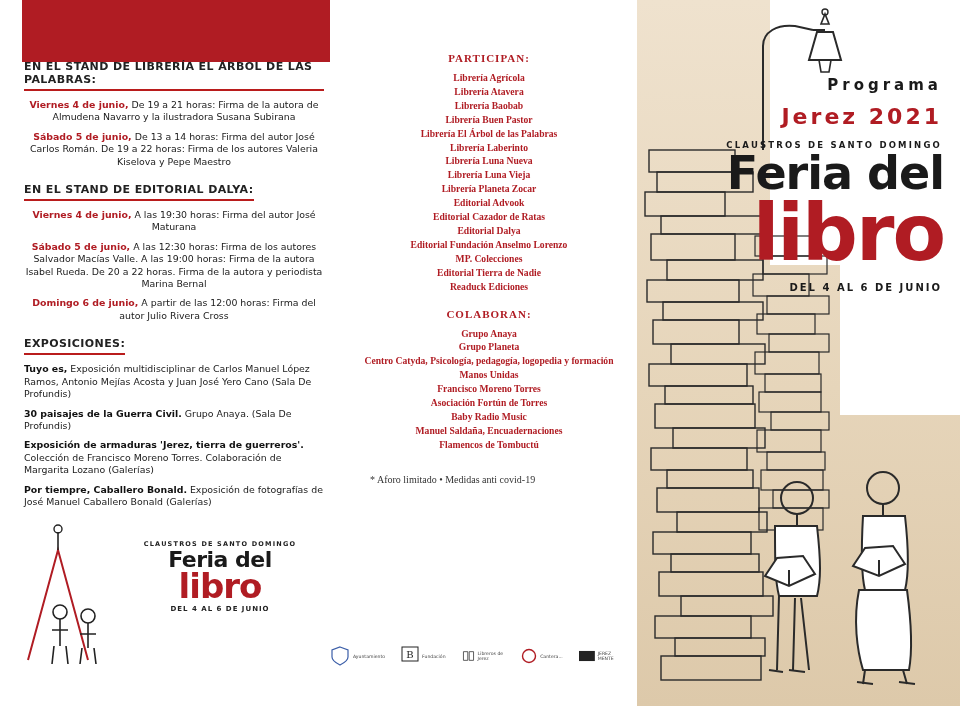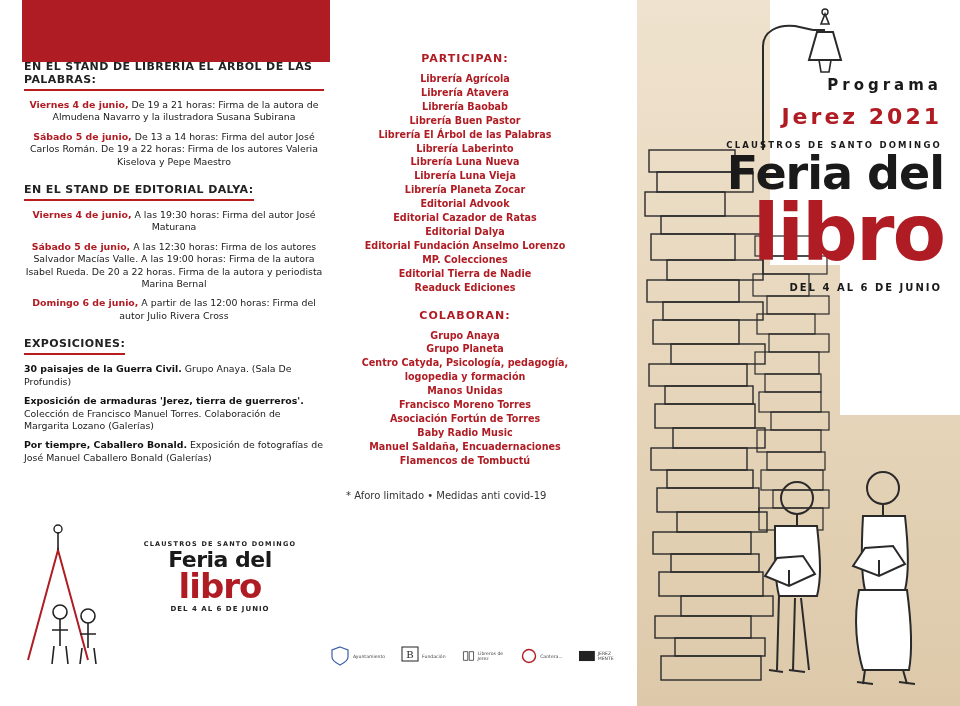--- a/index.html
+++ b/index.html
@@ -24,21 +24,21 @@
     background:#b01c23;
   }
   .white-notch{
     position:absolute;left:0;top:0;width:22px;height:62px;background:#ffffff;
   }
 
   .col-left{
     position:absolute;left:24px;top:60px;width:300px;
   }
   .col-mid{
-    position:absolute;left:340px;top:52px;width:250px;text-align:center;
+    position:absolute;left:364px;top:52px;width:250px;text-align:center;font-family:Liberation Serif, serif;
   }
 
   h2.sec{
     font-family:"DejaVu Sans", sans-serif;
     font-size:11px;font-weight:bold;color:#222;
     letter-spacing:.4px;margin:0 0 8px 0;
     border-bottom:2px solid #b91c1c;padding-bottom:3px;display:inline-block;
   }
   .sec-wrap{margin-bottom:10px;}
   .entry{
@@ -179,24 +179,27 @@
           <span class="day">Sábado 5 de junio,</span><span class="rest"> A las 12:30 horas: Firma de los autores Salvador Macías Valle.  A las 19:00 horas: Firma de la autora Isabel Rueda. De 20 a 22 horas. Firma de la autora y periodista Marina Bernal</span>
         </p>
         <p class="entry">
           <span class="day">Domingo 6 de junio,</span><span class="rest"> A partir de las 12:00 horas: Firma del autor Julio Rivera Cross</span>
         </p>
       </div>
 
       <div class="sec-wrap">
         <h2 class="sec">EXPOSICIONES:</h2>
         <p class="expo-entry">
+          <span class="expo-title">Tuyo es,</span><span> Exposición multidisciplinar de Carlos Manuel López Ramos, Antonio Mejías Acosta y Juan José Yero Cano (Sala De Profundis)</span>
+        </p>
+        <p class="expo-entry">
           <span class="expo-title">30 paisajes de la Guerra Civil.</span><span> Grupo Anaya.  (Sala De Profundis)</span>
         </p>
         <p class="expo-entry">
-          <span class="expo-title">Exposición de armaduras 'Jerez, tierra de guerreros'.</span><span> Colección de Francisco Manuel Torres. Colaboración de Margarita Lozano (Galerías)</span>
+          <span class="expo-title">Exposición de armaduras 'Jerez, tierra de guerreros'.</span><span> Colección de Francisco Moreno Torres. Colaboración de Margarita Lozano (Galerías)</span>
         </p>
         <p class="expo-entry">
           <span class="expo-title">Por tiempre, Caballero Bonald.</span><span> Exposición de fotografías de José Manuel Caballero Bonald (Galerías)</span>
         </p>
       </div>
     </div>
 
     <div class="col-mid">
       <p class="mid-head">PARTICIPAN:</p>
       <p class="mid-item">Librería Agrícola</p>

